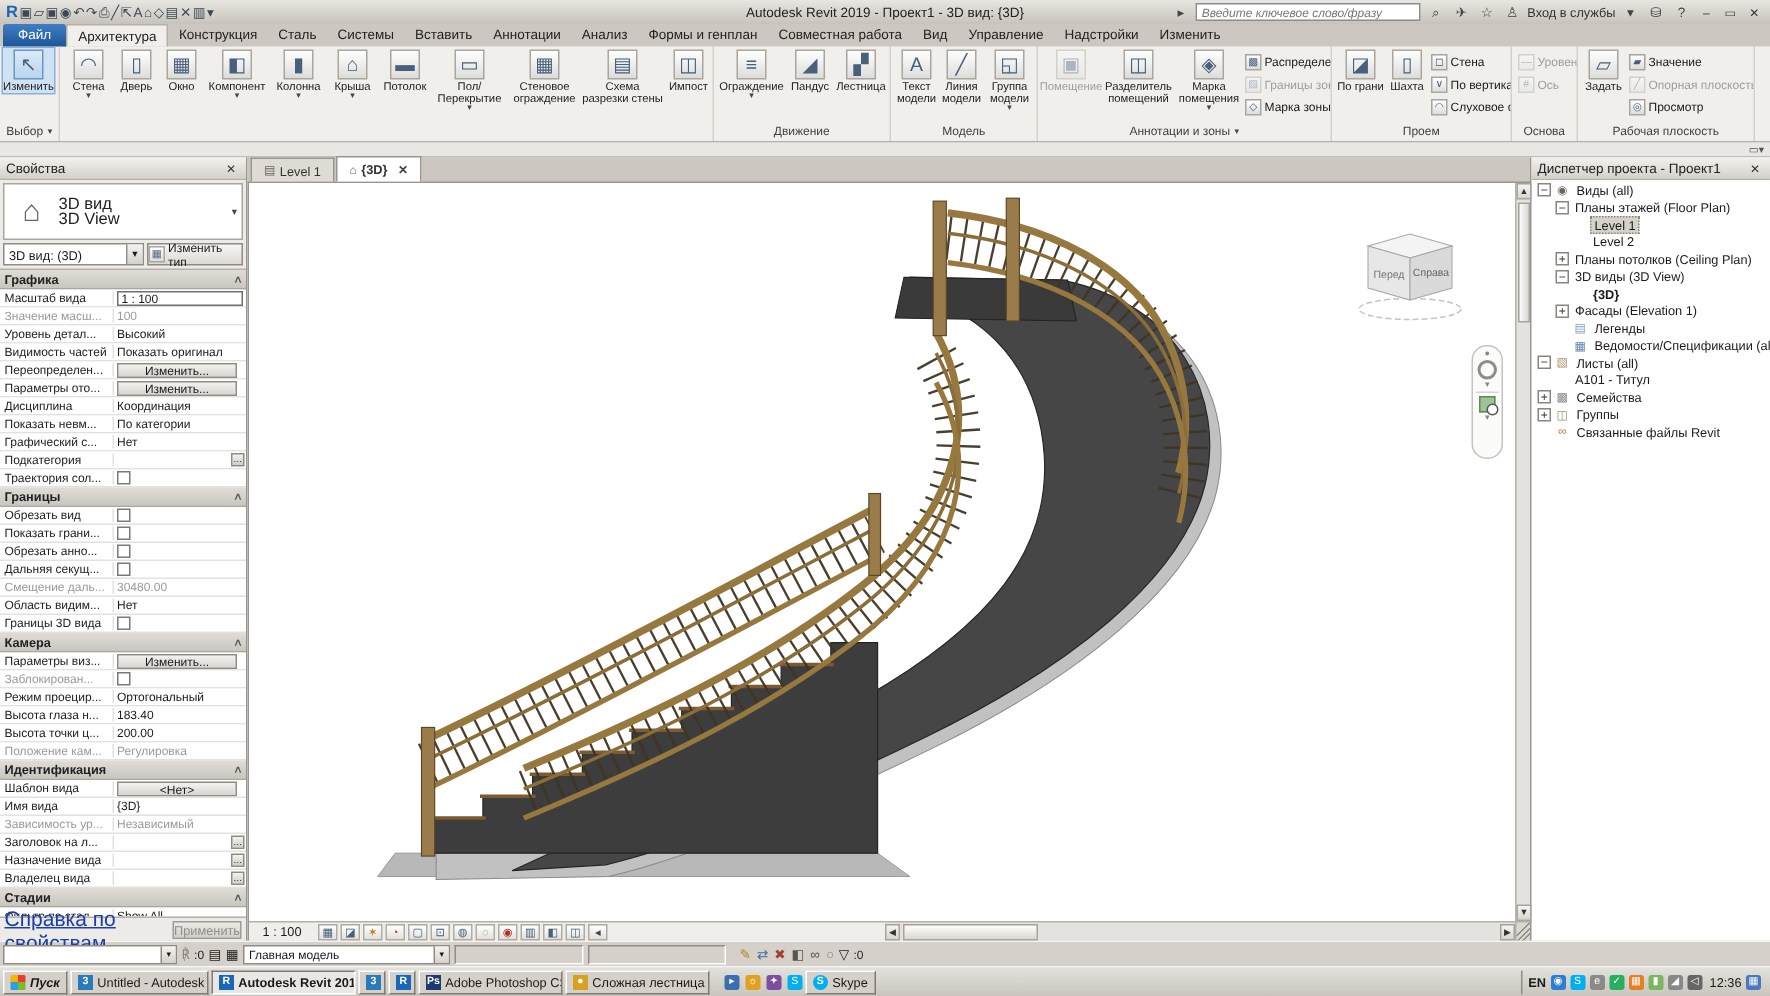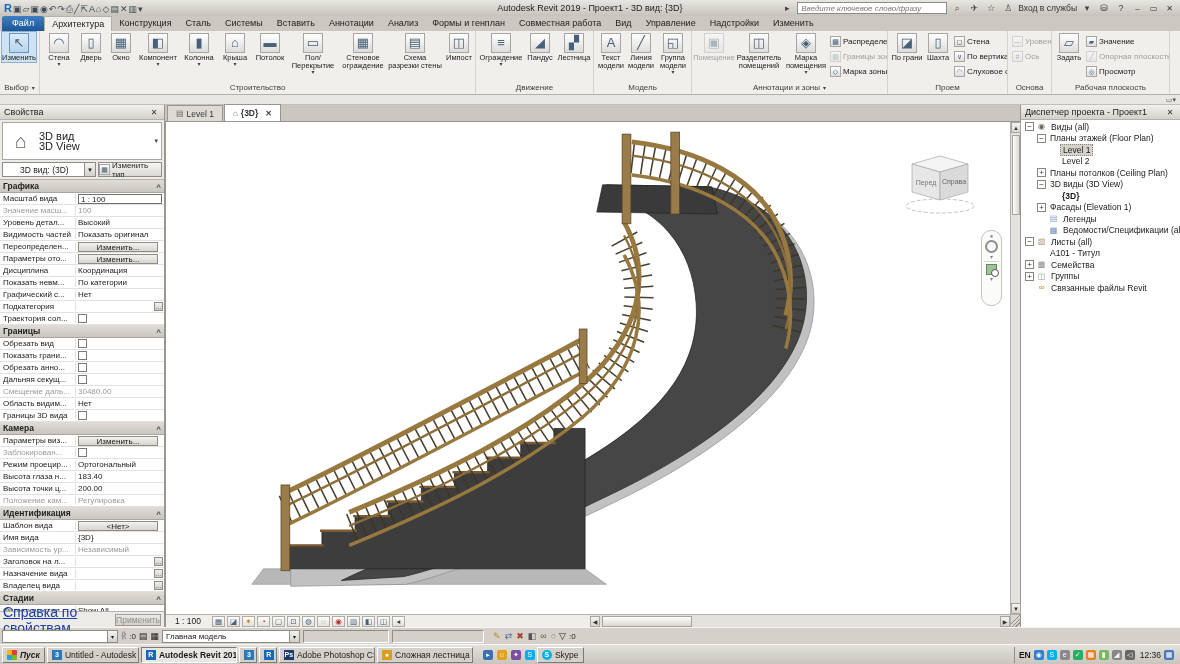--- a/index.html
+++ b/index.html
@@ -42,21 +42,21 @@
   #main{display:flex;height:522px;}
   
   #props{width:165px;background:#edebe7;border-right:1px solid #9a968f;display:flex;flex-direction:column;flex:none;}
   .palette-title{height:15px;background:linear-gradient(#f2f1ee,#d4d1ca);border-bottom:1px solid #b5b1aa;display:flex;align-items:center;padding:0 4px;font-size:9px;color:#222;}
   .palette-title .x{margin-left:auto;font-size:8px;color:#333;width:12px;text-align:center;}
   #typebox{margin:2px;background:#fff;border:1px solid #a9a6a0;height:38px;display:flex;align-items:center;}
   #typebox .pic{width:34px;height:34px;margin:1px;background:#fff;display:flex;align-items:center;justify-content:center;font-size:20px;color:#6b655d;}
   #typebox .tname{font-size:11px;line-height:10px;color:#222;}
   #typebox .tarrow{margin-left:auto;margin-right:3px;font-size:7px;color:#444;}
   #selrow{display:flex;height:17px;padding:0 2px 2px 2px;gap:2px;}
-  #selcombo{flex:1;background:#fff;border:1px solid #8f8b85;display:flex;align-items:center;font-size:8.5px;padding-left:17px;}
+  #selcombo{flex:1;background:#fff;border:1px solid #8f8b85;display:flex;align-items:center;font-size:8.5px;padding-left:3px;}
   #selcombo .cmb{margin-left:auto;width:11px;height:100%;background:linear-gradient(#f4f3f1,#d4d1ca);border-left:1px solid #8f8b85;text-align:center;font-size:7px;line-height:14px;}
   #edittype{width:64px;background:linear-gradient(#f7f6f4,#dcd9d3);border:1px solid #8f8b85;display:flex;align-items:center;justify-content:center;gap:2px;font-size:8px;}
   #prows{flex:1;overflow:hidden;background:#edebe7;border-top:1px solid #b5b1aa;}
   .psec{height:13px;background:linear-gradient(#e0ddd7,#c9c6bf);border-bottom:1px solid #aaa69f;display:flex;align-items:center;padding:0 3px;font-weight:bold;font-size:8.5px;color:#222;}
   .psec .chv{margin-left:auto;font-size:8px;color:#555;}
   .prow{display:flex;height:12px;background:#fff;border-bottom:1px solid #e3e1dd;align-items:center;}
   .plabel{width:76px;flex:none;padding-left:3px;font-size:8px;color:#222;white-space:nowrap;overflow:hidden;border-right:1px solid #e3e1dd;}
   .prow.dim .plabel,.prow.dim .pval{color:#9a9a9a;}
   .pval{flex:1;font-size:8px;padding-left:2px;white-space:nowrap;overflow:hidden;display:flex;align-items:center;height:100%;}
   .vinput{flex:1;height:10px;border:1px solid #6f6f6f;margin-right:2px;padding-left:2px;line-height:9px;background:#fff;}
@@ -221,23 +221,20 @@
         </div>
         <div class="rbtn-big" style="width: 54px;">
           <div class="ricon">▤</div>
           <div class="rlabel">Схема разрезки стены</div>
         </div>
         <div class="rbtn-big" style="width: 34px;">
           <div class="ricon">◫</div>
           <div class="rlabel">Импост</div>
         </div>
       </div>
-      <div class="rcaption">
-        <span>Строительство</span>
-      </div>
     </div>
     <div class="rpanel" style="width: 118px;">
       <div class="rbody">
         <div class="rbtn-big" style="width: 46px;">
           <div class="ricon">≡</div>
           <div class="rlabel">Ограждение</div>
           <span class="barrow">▾</span>
         </div>
         <div class="rbtn-big" style="width: 32px;">
           <div class="ricon">◢</div>

